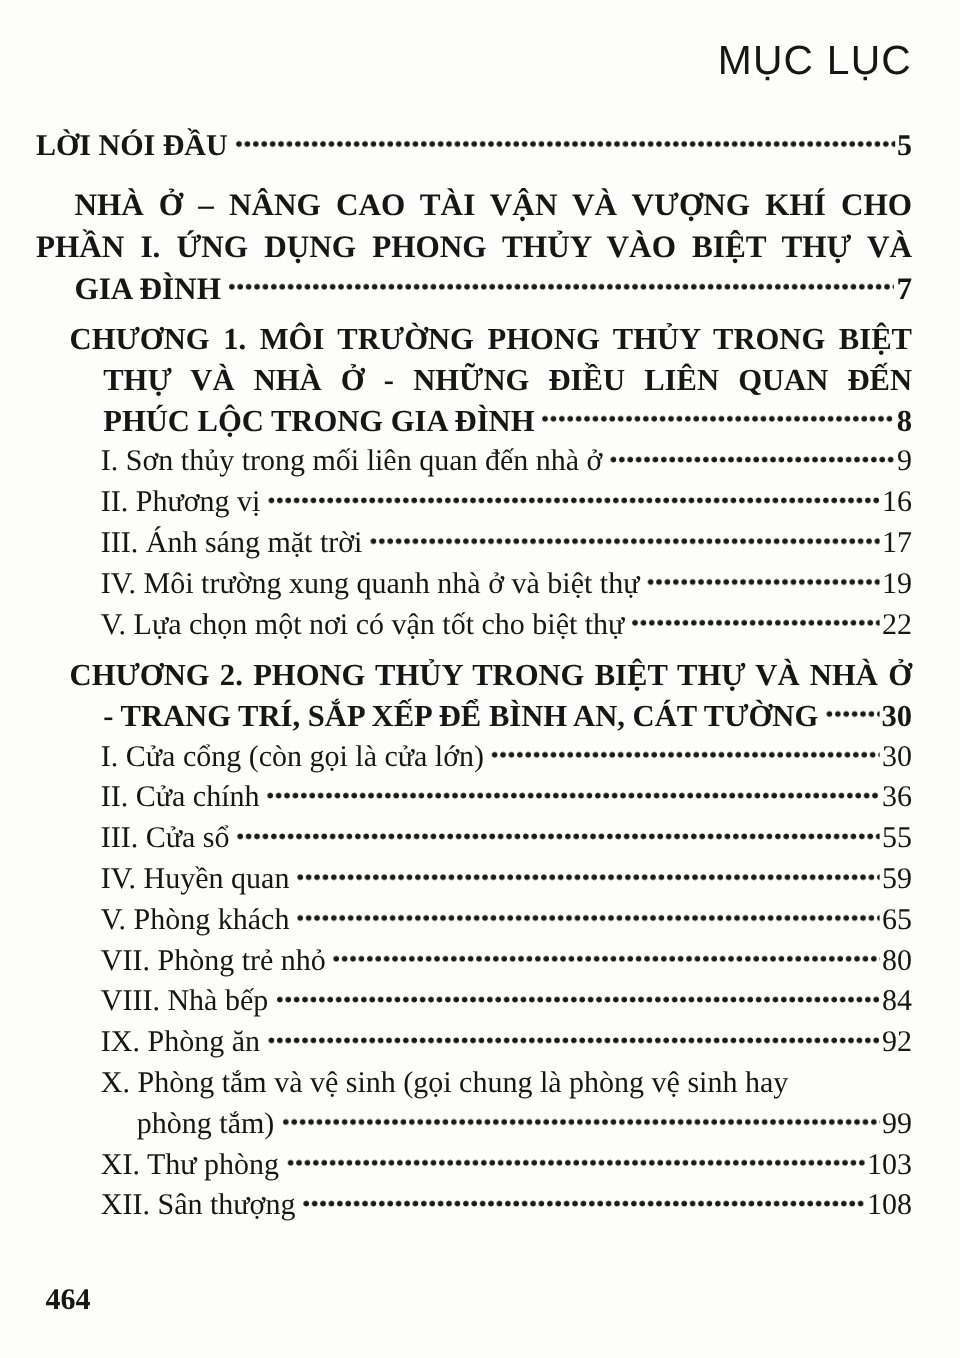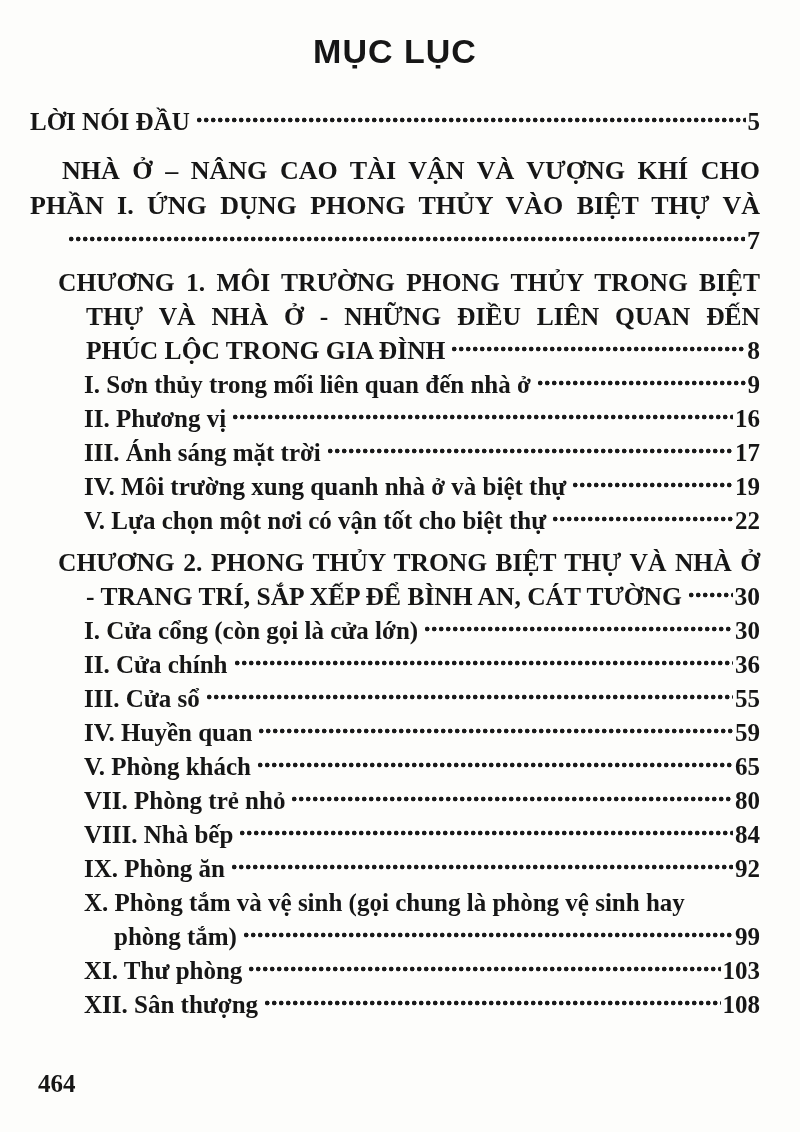--- a/index.html
+++ b/index.html
@@ -9,30 +9,30 @@
     background: #fdfdfb;
     color: #161616;
     font-family: "Liberation Serif", "DejaVu Serif", serif;
     position: relative;
     overflow: hidden;
   }
   .page { padding: 22px 40px 0 30px; }
 
   .title {
     margin: 10px 0 0;
-    text-align: center;
+    text-align: right;
     font-family: "Liberation Sans", "DejaVu Sans", sans-serif;
     font-size: 34px;
-    font-weight: bold;
+    font-weight: normal;
     letter-spacing: 1px;
   }
 
   .toc { margin-top: 34px; font-size: 25px; line-height: 34px; }
 
-  .entry { font-weight: bold; }
+  .entry { font-weight: normal; }
   .entry.front, .entry.part, .entry.chapter { font-weight: bold; }
   .entry.part { margin-top: 14px; font-size: 26px; line-height: 35px; }
   .entry.chapter { margin-top: 8px; font-size: 25.5px; font-family: Liberation Serif, serif; }
 
   .justify { text-align: justify; text-align-last: justify; }
 
   .lastline { display: flex; align-items: center; }
   .lbl { white-space: nowrap; }
   .dots {
     flex: 1 1 auto;
@@ -71,20 +71,21 @@
         <div class="lastline ind-0">
           <span class="lbl">LỜI NÓI ĐẦU</span>
           <span class="dots"></span>
           <span class="pg">5</span>
         </div>
       </div>
       <div class="entry part">
         <div class="line ind-part-cont justify">NHÀ Ở – NÂNG CAO TÀI VẬN VÀ VƯỢNG KHÍ CHO</div>
         <div class="line ind-0 justify">PHẦN I. ỨNG DỤNG PHONG THỦY VÀO BIỆT THỰ VÀ</div>
         <div class="lastline ind-part-cont">
+          <span class="lbl">GIA ĐÌNH</span>
           <span class="dots"></span>
           <span class="pg">7</span>
         </div>
       </div>
       <div class="entry chapter">
         <div class="line ind-ch justify">CHƯƠNG 1. MÔI TRƯỜNG PHONG THỦY TRONG BIỆT</div>
         <div class="line ind-ch-cont justify">THỰ VÀ NHÀ Ở - NHỮNG ĐIỀU LIÊN QUAN ĐẾN</div>
         <div class="lastline ind-ch-cont">
           <span class="lbl">PHÚC LỘC TRONG GIA ĐÌNH</span>
           <span class="dots"></span>

